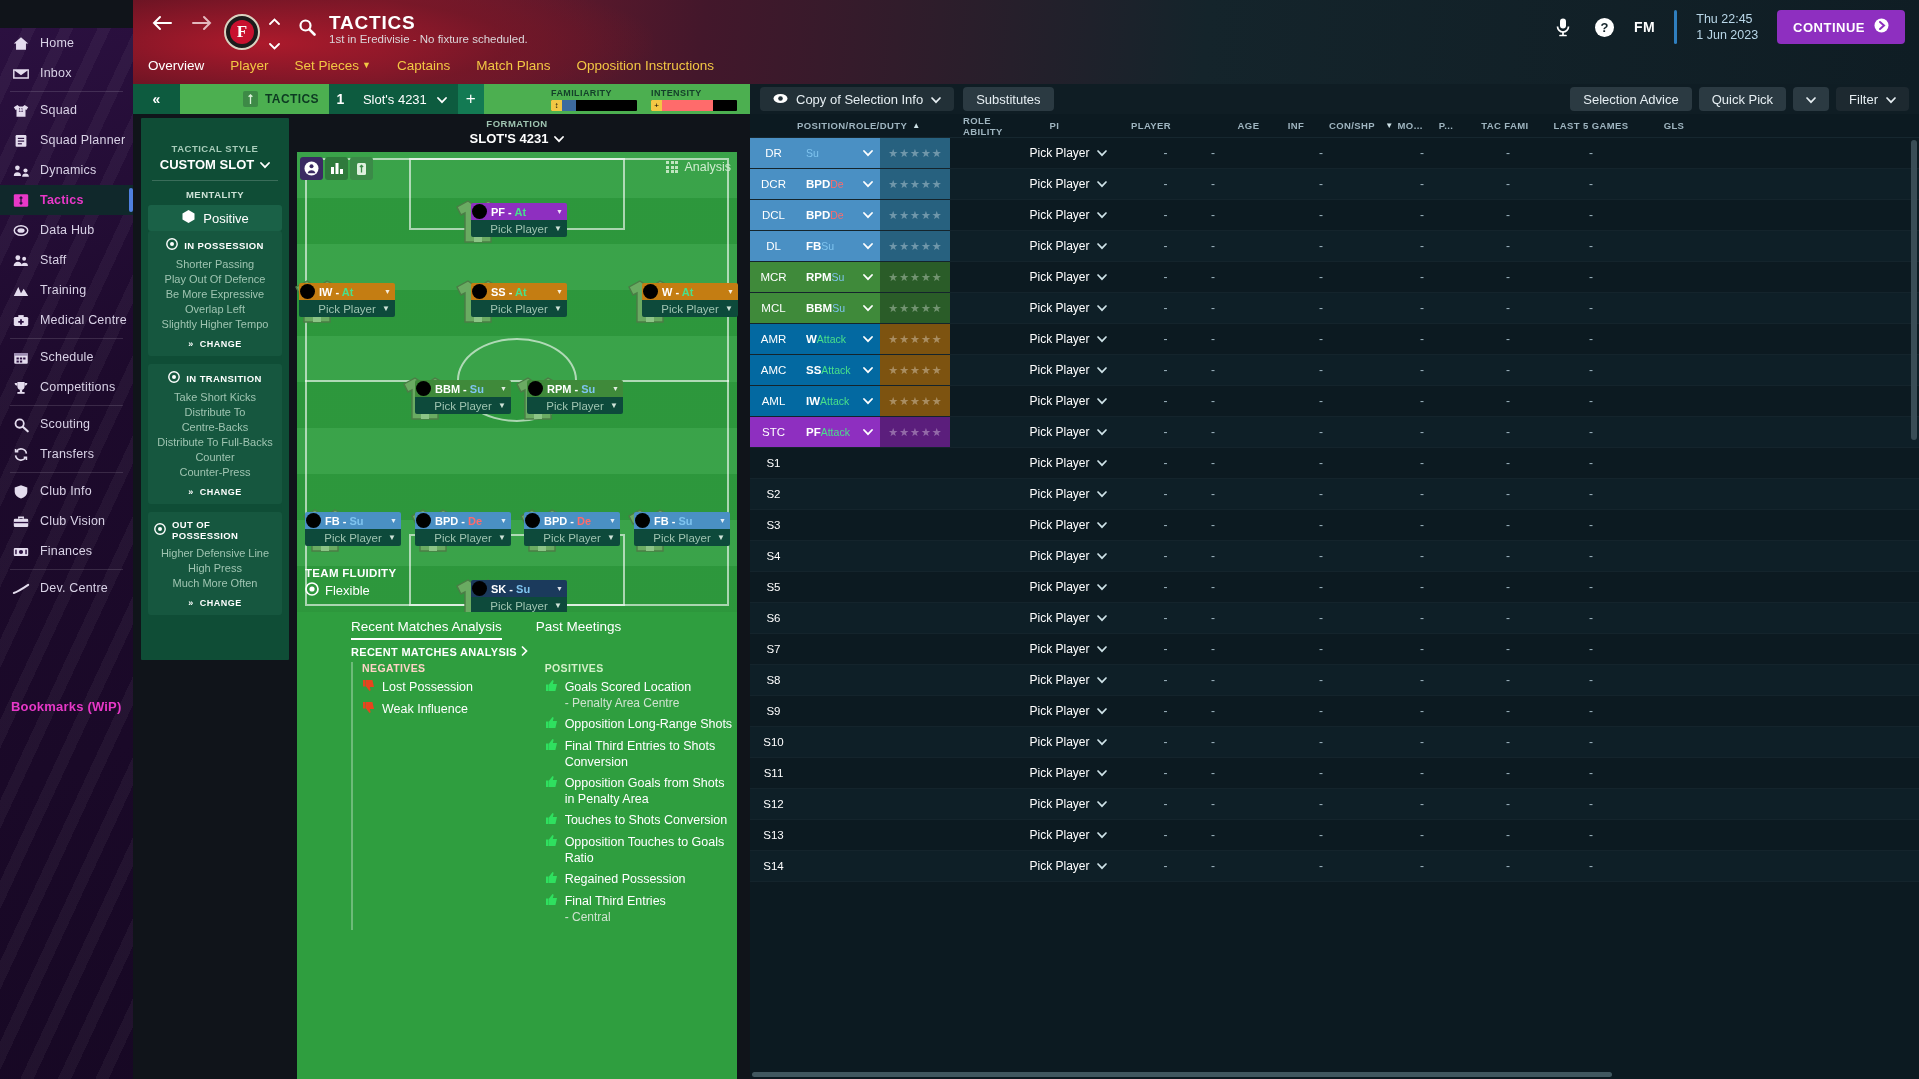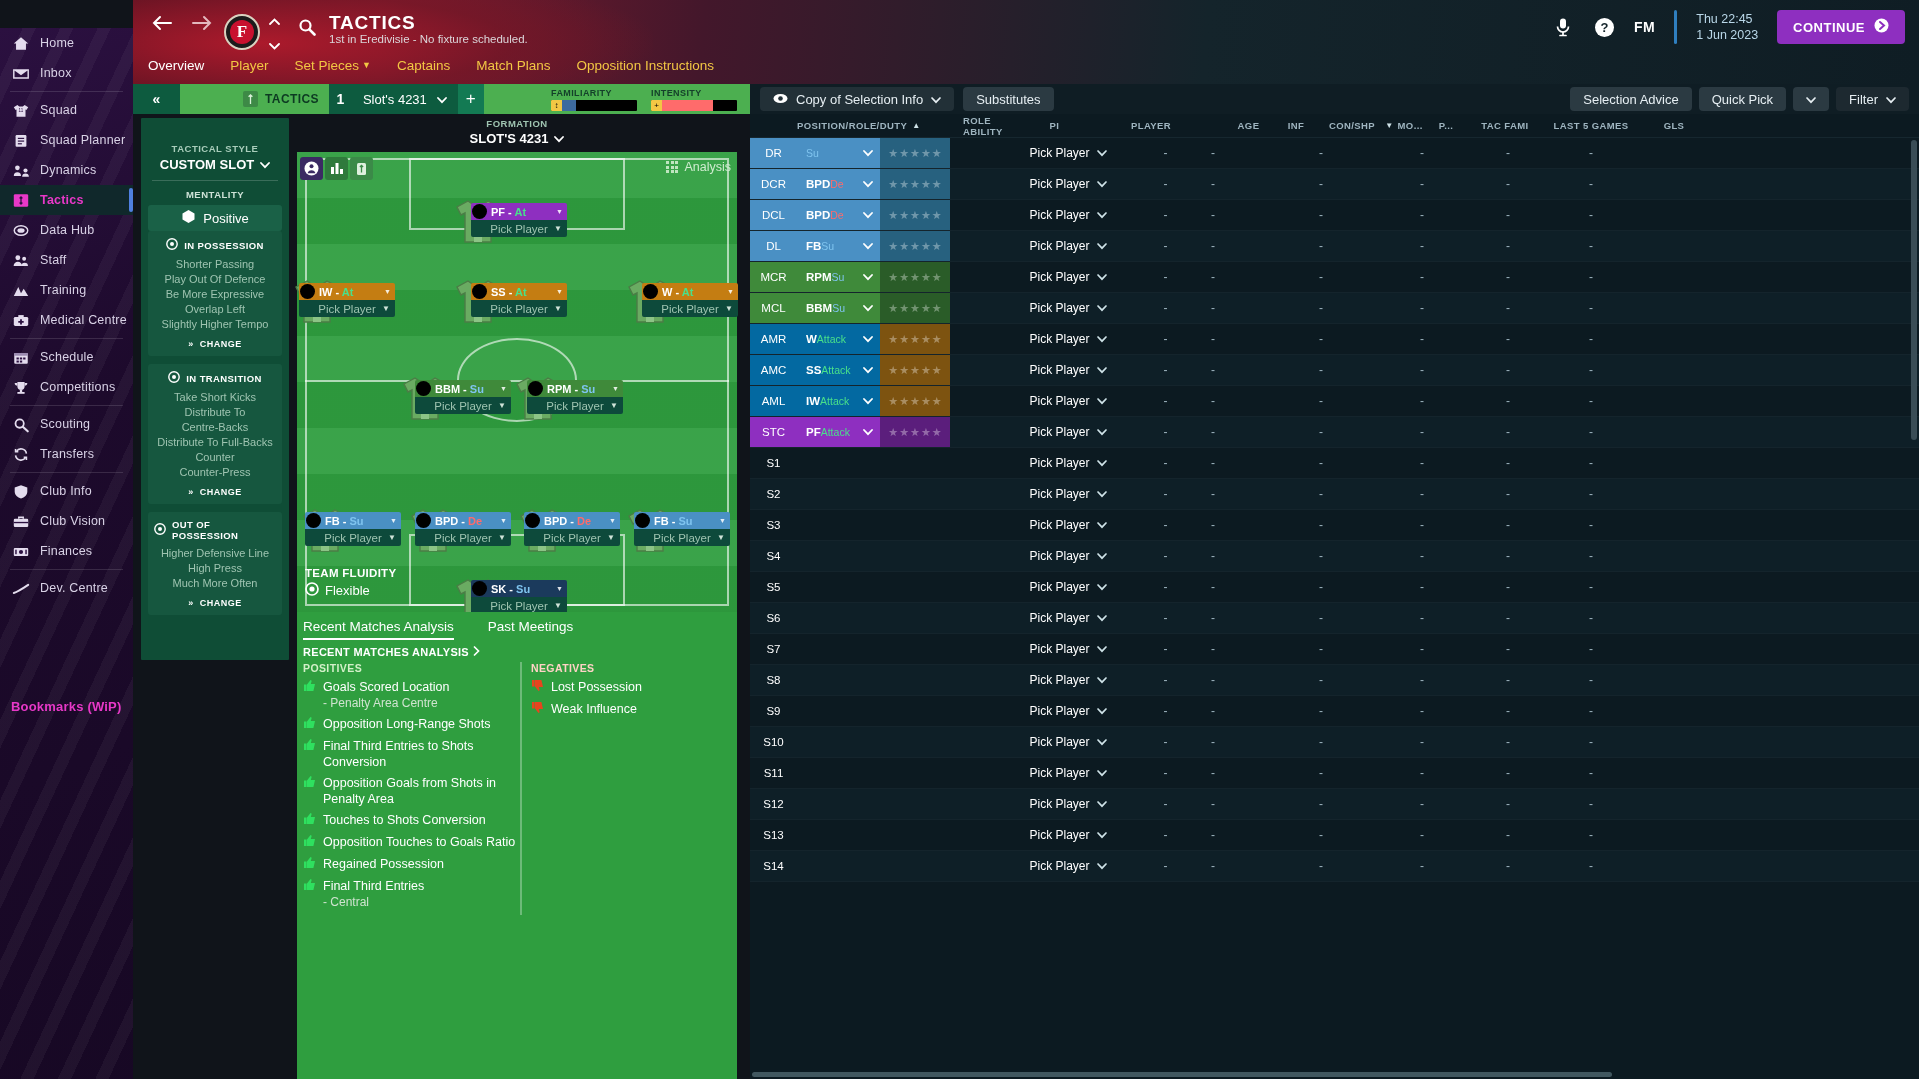--- a/index.html
+++ b/index.html
@@ -145,21 +145,21 @@
 
   .fluidity { position:absolute; left:8px; bottom:13px; }
   .fluidity .t { font-size:11.5px; font-weight:700; color:#fff; letter-spacing:.3px; }
   .fluidity .v { font-size:13px; color:#fff; display:flex; align-items:center; gap:6px; margin-top:3px; }
 
   .formation-cap { position:absolute; left:297px; top:118px; width:440px; text-align:center; }
   .formation-cap .a { font-size:9.5px; font-weight:700; color:#9fc4b1; letter-spacing:.5px; }
   .formation-cap .b { font-size:13px; font-weight:700; color:#fff; display:flex; align-items:center; justify-content:center; gap:6px; margin-top:2px; }
 
   
-  #analysis { position:absolute; left:297px; top:612px; width:440px; height:467px; background:#2f9e3f; }
+  #analysis { position:absolute; left:297px; top:612px; width:440px; height:467px; background:#2f9e3f;padding-left:48px; }
   .an-tabs { display:flex; gap:34px; padding:7px 4px 0 6px; }
   .an-tab { font-size:13.5px; color:#fff; padding-bottom:6px; position:relative; }
   .an-tab.active::after { content:""; position:absolute; left:0; right:0; bottom:0; height:2.5px; background:#fff; }
   .an-head { font-size:11px; font-weight:700; color:#fff; letter-spacing:.3px; padding:6px 0 4px 6px; display:flex; align-items:center; gap:4px; }
   .an-cols { display:flex; padding-left:6px; }
   .an-col { width:218px; }
   .an-col.neg { border-left:2px solid rgba(255,255,255,.3); padding-left:9px; }
   .an-col-t { font-size:10.5px; font-weight:700; letter-spacing:.4px; margin-bottom:5px; }
   .an-col-t.pos { color:#d3f0c8; }
   .an-col-t.neg { color:#ffd3c6; }
@@ -898,20 +898,39 @@
       </div>
     <div class="an-head">
       <span>RECENT MATCHES ANALYSIS</span>
       <span>
         <svg width="7" height="10" viewBox="0 0 7 10">
             <path d="M1.5 1 L5.5 5 L1.5 9" stroke="#fff" stroke-width="1.7" fill="none" stroke-linecap="round"></path>
           </svg>
       </span>
     </div>
     <div class="an-cols">
+      <div class="an-col neg">
+        <div class="an-col-t neg">NEGATIVES</div>
+        <div id="neg-list">
+            <div class="an-item">
+              <span><svg width="13" height="13" viewBox="0 0 13 13">
+                  <path d="M4 1v6.5L7.5 12l1.2-.8L7.8 8H12l-1.6-7Z" fill="#e8441e"></path>
+                  <rect x="1" y="1" width="2.6" height="6.5" fill="#e8441e"></rect>
+                </svg></span>
+              <span>Lost Possession</span>
+            </div>
+            <div class="an-item">
+              <span><svg width="13" height="13" viewBox="0 0 13 13">
+                  <path d="M4 1v6.5L7.5 12l1.2-.8L7.8 8H12l-1.6-7Z" fill="#e8441e"></path>
+                  <rect x="1" y="1" width="2.6" height="6.5" fill="#e8441e"></rect>
+                </svg></span>
+              <span>Weak Influence</span>
+            </div>
+          </div>
+      </div>
       <div class="an-col">
         <div class="an-col-t pos">POSITIVES</div>
         <div id="pos-list">
             <div class="an-item">
               <span><svg width="13" height="13" viewBox="0 0 13 13">
                   <path d="M4 12V5.5L7.5 1l1.2.8L7.8 5H12l-1.6 7Z" fill="#2fe05f"></path>
                   <rect x="1" y="5.5" width="2.6" height="6.5" fill="#2fe05f"></rect>
                 </svg></span>
               <span>Goals Scored Location<span class="sub">- Penalty Area Centre</span></span>
             </div>
@@ -959,39 +978,20 @@
             </div>
             <div class="an-item">
               <span><svg width="13" height="13" viewBox="0 0 13 13">
                   <path d="M4 12V5.5L7.5 1l1.2.8L7.8 5H12l-1.6 7Z" fill="#2fe05f"></path>
                   <rect x="1" y="5.5" width="2.6" height="6.5" fill="#2fe05f"></rect>
                 </svg></span>
               <span>Final Third Entries<span class="sub">- Central</span></span>
             </div>
           </div>
       </div>
-      <div class="an-col neg">
-        <div class="an-col-t neg">NEGATIVES</div>
-        <div id="neg-list">
-            <div class="an-item">
-              <span><svg width="13" height="13" viewBox="0 0 13 13">
-                  <path d="M4 1v6.5L7.5 12l1.2-.8L7.8 8H12l-1.6-7Z" fill="#e8441e"></path>
-                  <rect x="1" y="1" width="2.6" height="6.5" fill="#e8441e"></rect>
-                </svg></span>
-              <span>Lost Possession</span>
-            </div>
-            <div class="an-item">
-              <span><svg width="13" height="13" viewBox="0 0 13 13">
-                  <path d="M4 1v6.5L7.5 12l1.2-.8L7.8 8H12l-1.6-7Z" fill="#e8441e"></path>
-                  <rect x="1" y="1" width="2.6" height="6.5" fill="#e8441e"></rect>
-                </svg></span>
-              <span>Weak Influence</span>
-            </div>
-          </div>
-      </div>
     </div>
   </div>
 
   <div id="table">
     <div class="th-row" id="th-row">
         <div style="width:47px"></div>
         <div class="hd" style="width: 166px; justify-content: flex-start; padding-left: 0px;">
           <span>POSITION/ROLE/DUTY</span>
           <span class="chev-sm" style="margin-left:5px">▲</span>
         </div>

